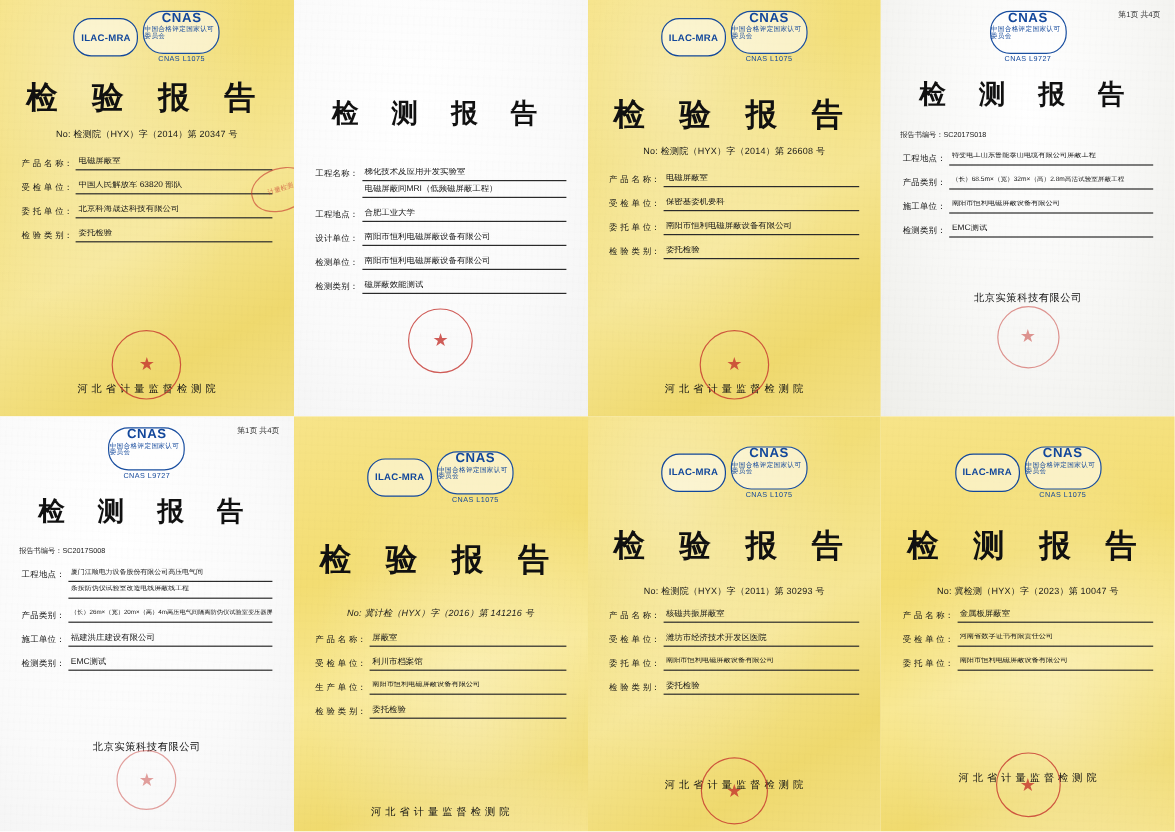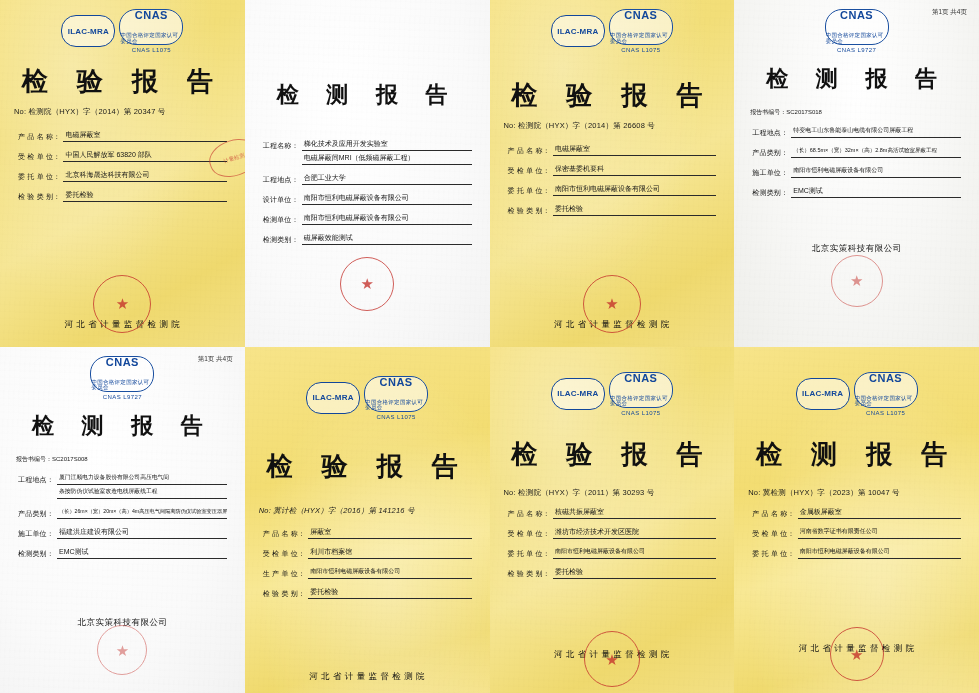--- a/index.html
+++ b/index.html
@@ -63,21 +63,21 @@
     height: 46px;
     margin-top: 2px;
   }
   .cnas-badge {
     position: relative;
     width: 62px;
     height: 34px;
     display: flex;
     flex-direction: column;
     align-items: center;
-    justify-content: space-between;
+    justify-content: flex-start;
     border: 1.2px solid #1a4fa0;
     border-radius: 17px/17px;
     color: #1a4fa0;
     background: rgba(255,255,255,0.55);
   }
   .cnas-badge .cn-main {
     font-size: 11px;
     font-weight: bold;
     letter-spacing: .5px;
     line-height: 1;
@@ -127,21 +127,21 @@
     text-align: center;
     font-family: "DejaVu Serif", "Liberation Serif", serif;
     font-weight: bold;
     color: #111;
     letter-spacing: 10px;
     margin: 10px 0 4px 0;
   }
   .title.big { font-size: 26px; }
   .title.mid { font-size: 22px; }
   .subnum {
-    text-align: left;
+    text-align: center;
     font-size: 7.5px;
     color: #1a1a1a;
     margin: 8px 0 4px 0;
     letter-spacing: .2px;
   }
   .reportno {
     font-size: 6px;
     color: #222;
     margin: 4px 0 2px 2px;
   }

